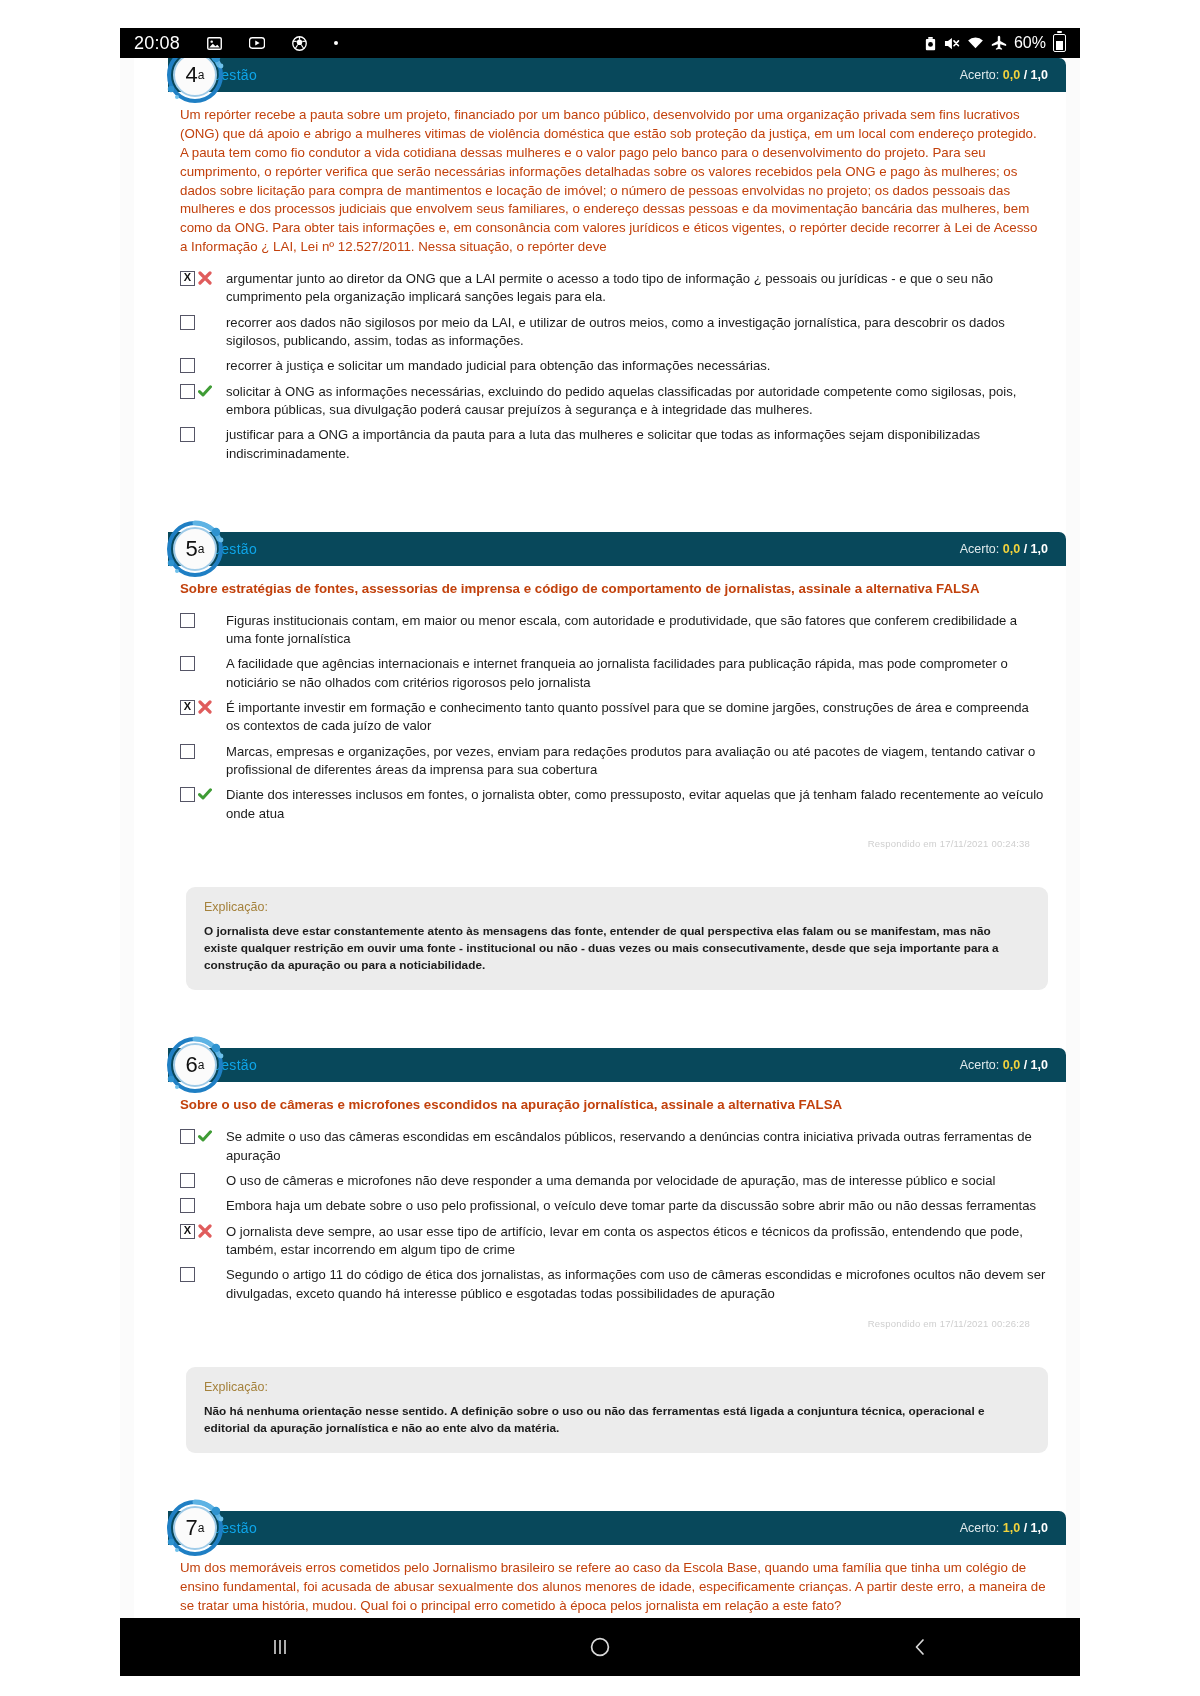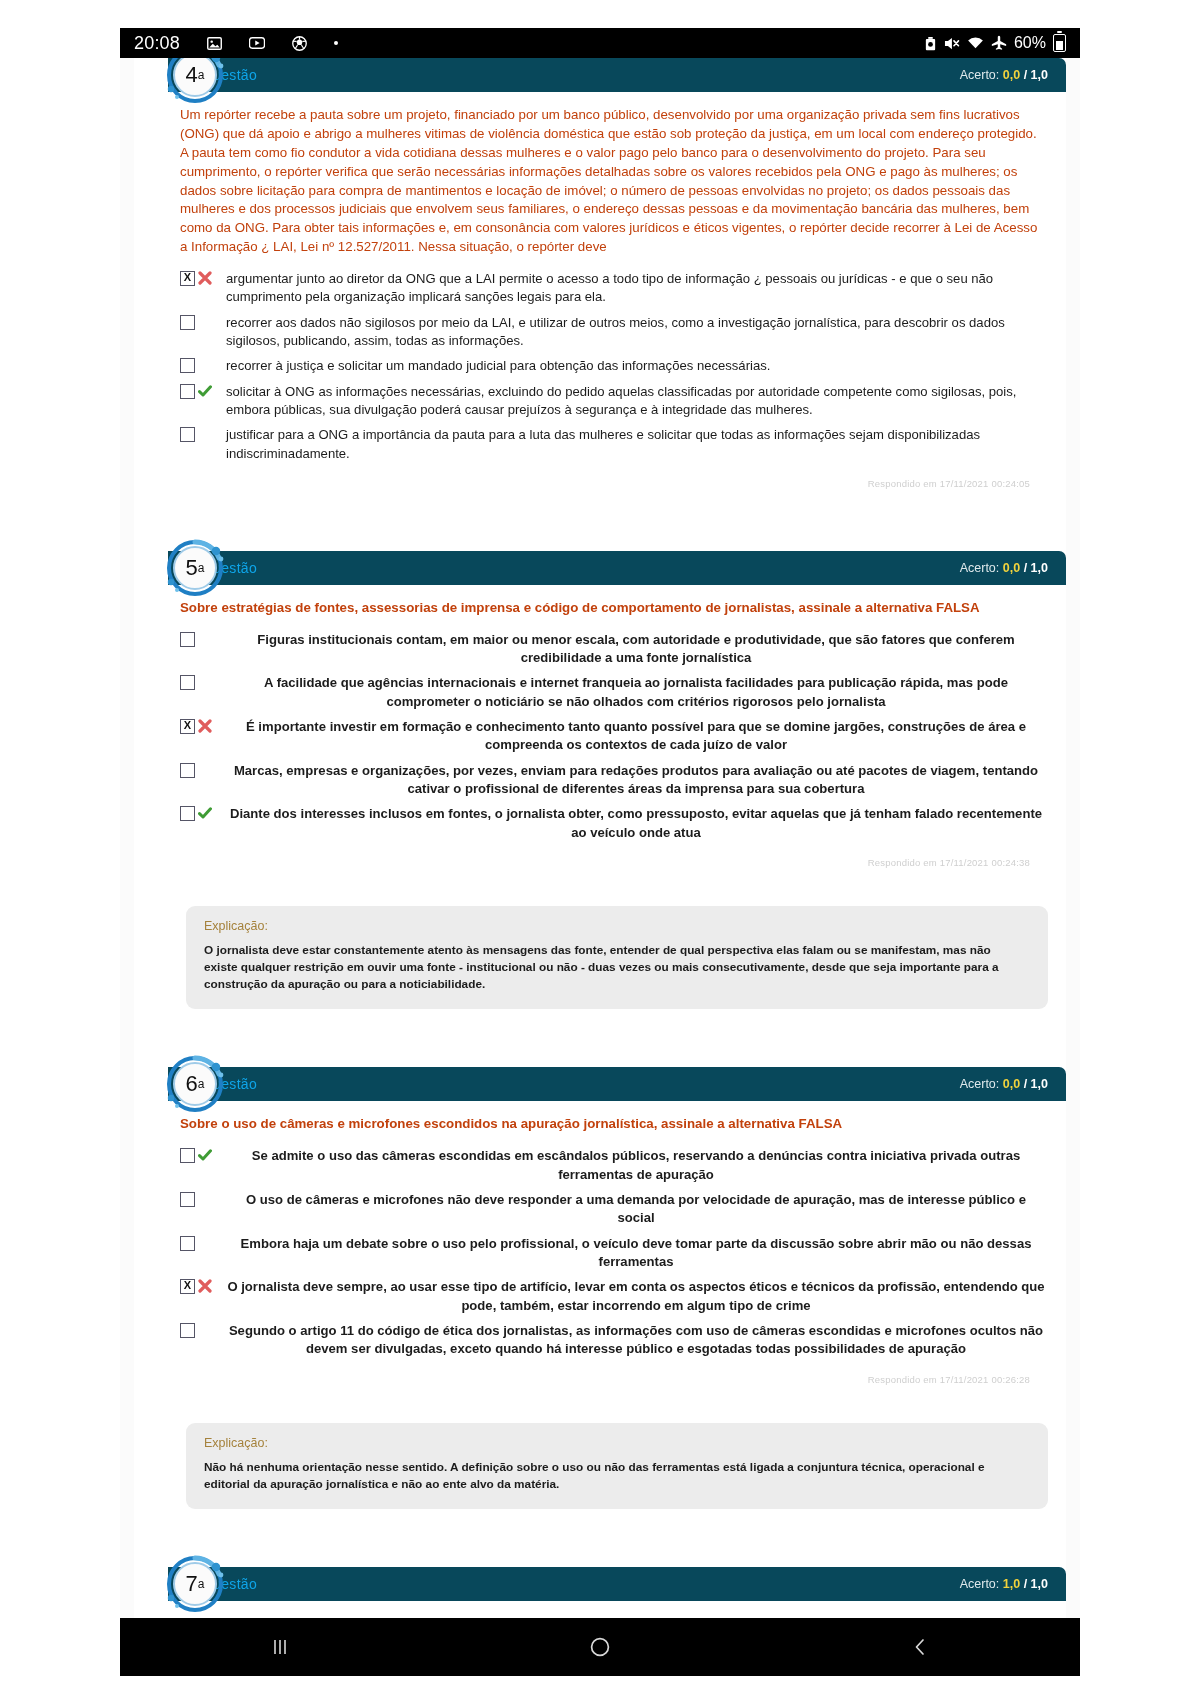--- a/index.html
+++ b/index.html
@@ -98,21 +98,21 @@
   }
   .cbox.checked:after{
     content:"X";position:absolute;left:0;right:0;top:-2px;
     text-align:center;font-size:11px;font-weight:bold;color:#111;line-height:15px;
   }
   .mark{width:14px;height:14px;flex:0 0 auto;}
   .mark.empty{visibility:hidden;}
   .opt-text{
     font-size:13.1px;line-height:1.4;color:#1c1c1c;flex:1 1 auto;
   }
-  .opt-text.bold{font-weight:bold;text-align:center;}
+  .opt-text.bold{font-weight:normal;}
   .answered{
     text-align:right;font-size:9.5px;color:#cfcfcf;padding:8px 16px 0 0;
     letter-spacing:.2px;
   }
   
   .explain{
     margin:34px 18px 0 52px;
     background:#ececec;border-radius:9px;
     padding:13px 36px 16px 18px;
   }
@@ -241,21 +241,20 @@
                 <div class="opt-text">solicitar à ONG as informações necessárias, excluindo do pedido aquelas classificadas por autoridade competente como sigilosas, pois, embora públicas, sua divulgação poderá causar prejuízos à segurança e à integridade das mulheres.</div>
               </div>
               <div class="opt">
                 <div class="opt-marks">
                   <span class="cbox"></span>
                   <span class="mark empty"></span>
                 </div>
                 <div class="opt-text">justificar para a ONG a importância da pauta para a luta das mulheres e solicitar que todas as informações sejam disponibilizadas indiscriminadamente.</div>
               </div>
             </div>
-            <div class="answered">Respondido em 17/11/2021 00:24:05</div>
           </div>
         </div>
         <div class="spacer"></div>
         <div class="question">
           <div class="qhead">
             <div class="qbadge"><svg width="62" height="62" viewBox="0 0 62 62">
                 <circle cx="31" cy="31" r="26" fill="none" stroke="#1f7fc4" stroke-width="4"></circle>
                 <circle cx="31" cy="31" r="21" fill="#fbfbfb" stroke="#9fcbe8" stroke-width="2"></circle>
                 <path d="M31 5 a26 26 0 0 1 24 16" fill="none" stroke="#5eb3e4" stroke-width="5" stroke-linecap="round"></path>
                 <circle cx="52" cy="14" r="4.2" fill="#2f93cf"></circle>

